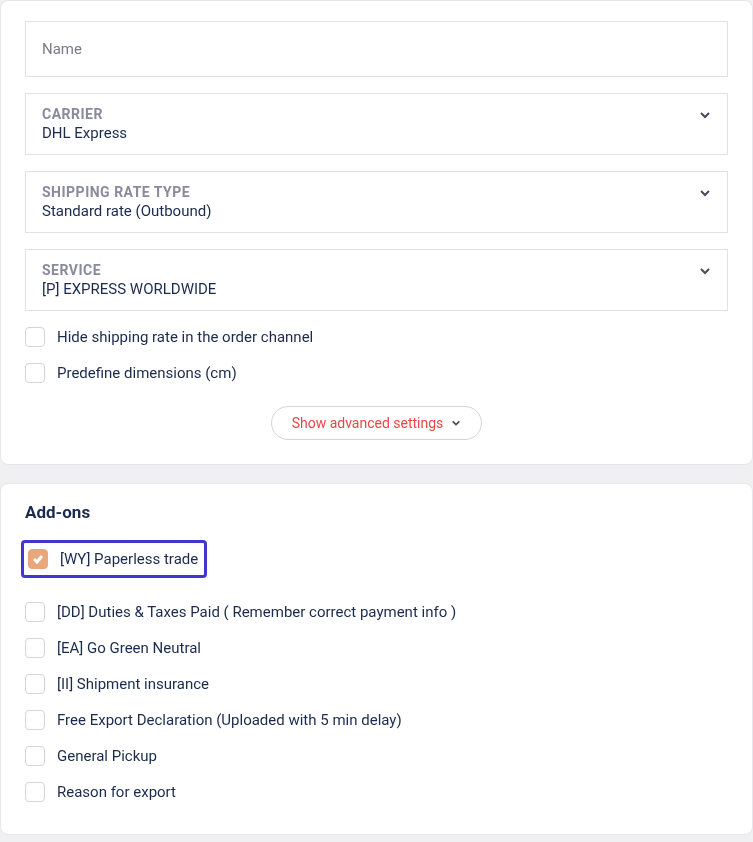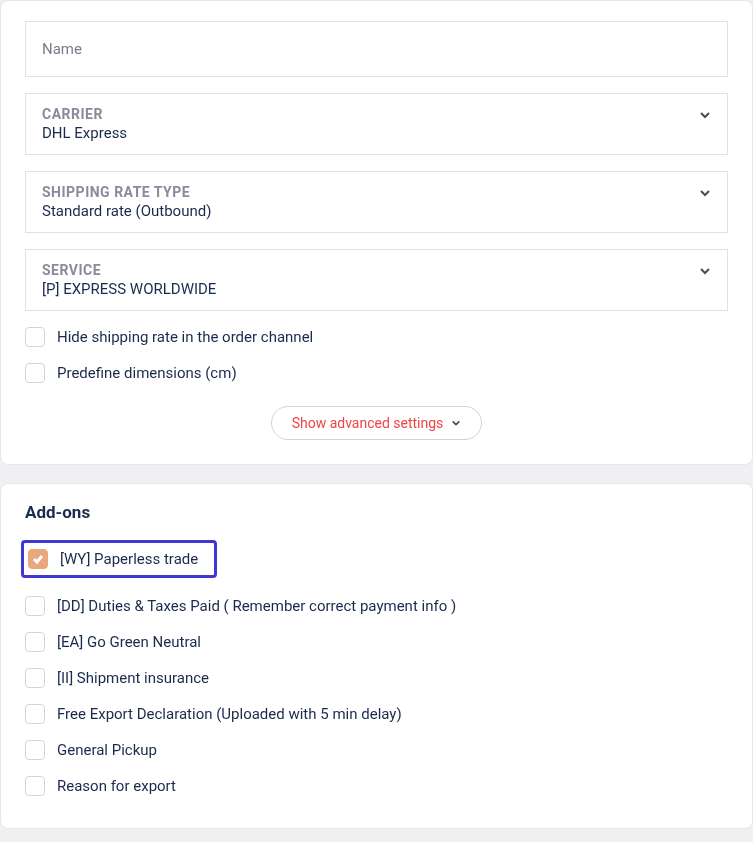--- a/index.html
+++ b/index.html
@@ -151,24 +151,24 @@
       display: flex;
       align-items: center;
       gap: 12px;
       padding: 8px 0;
     }
     .highlight-box {
       border: 3px solid #4036d6;
       border-radius: 4px;
       display: inline-flex;
       align-items: center;
-      padding: 6px 16px 6px 4px;
+      padding: 6px 6px 6px 4px;
       gap: 12px;
       margin-left: -4px;
-      margin-bottom: 10px;
+      margin-bottom: 16px;
       margin-top: 4px;
     }
   </style>
 </head>
 <body>
 
 <div class="panel">
   <div class="panel-body">
 
     <div class="form-field form-field-input">

